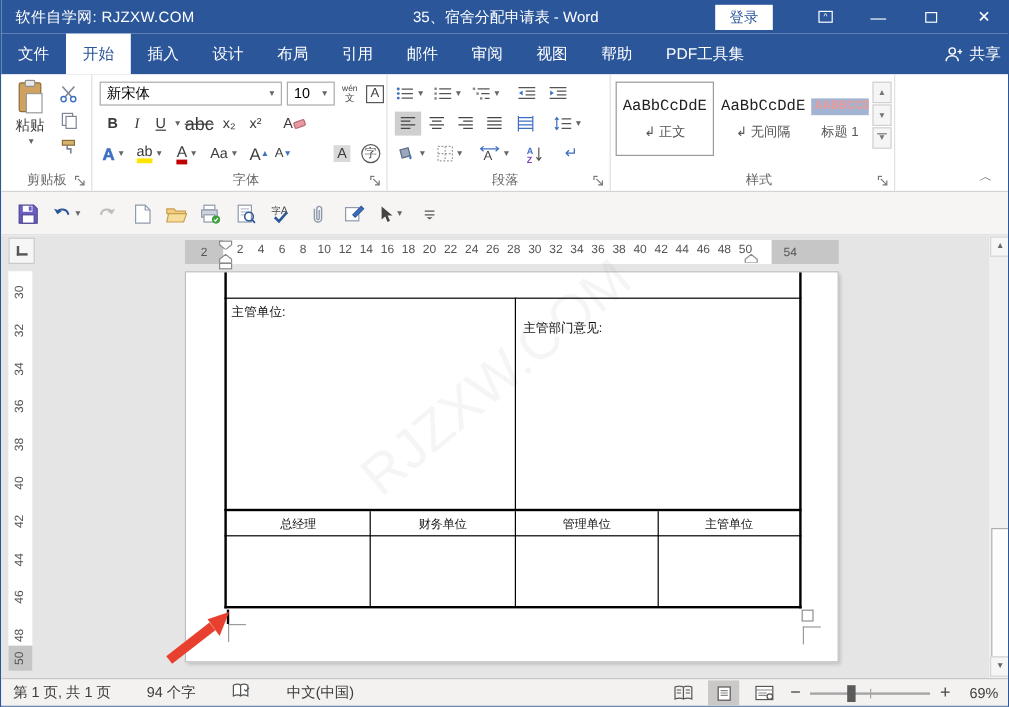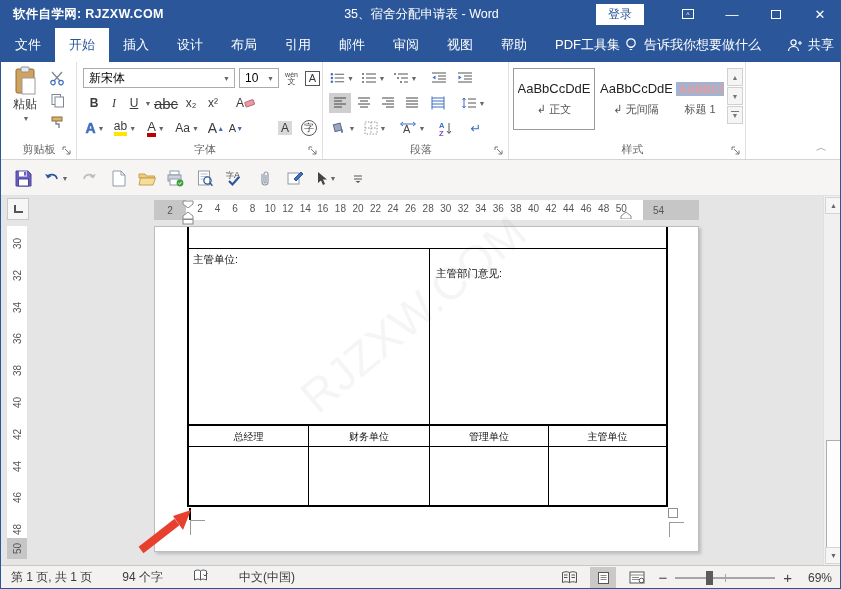--- a/index.html
+++ b/index.html
@@ -2,21 +2,21 @@
 <html style="--accent: #2b579a;"><head>
 <meta charset="utf-8">
 <style>
   html,body{margin:0;padding:0;background:#999;}
   *{box-sizing:border-box;font-family:"Liberation Sans","DejaVu Sans",sans-serif;}
   #app{position:relative;width:841px;height:589px;background:#fff;overflow:hidden;
        border-left:1px solid #2b579a;border-right:1px solid #2b579a;border-bottom:1px solid #2b579a;}
   
   .titlebar{position:absolute;left:0;top:0;width:841px;height:28px;background:var(--accent);
             display:flex;align-items:center;color:#fff;font-size:12.5px;}
-  .tb-left{margin-left:12px;font-weight:bold;letter-spacing:.3px;}
+  .tb-left{margin-left:12px;font-weight:normal;letter-spacing:.3px;}
   .tb-center{position:absolute;left:50%;transform:translateX(-50%);font-size:12.5px;}
   .tb-right{position:absolute;right:0;top:0;height:28px;display:flex;align-items:center;}
   .login-btn{background:#fff;color:var(--accent);font-size:12px;padding:2px 12px;margin-right:22px;cursor:pointer;}
   .winbtn{width:44px;height:28px;display:flex;align-items:center;justify-content:center;color:#fff;font-size:13px;}
   .ribopt-box{width:12px;height:10px;border:1px solid #fff;display:flex;align-items:center;justify-content:center;font-size:7px;line-height:1;}
   .maxbox{width:10px;height:9px;border:1px solid #fff;}
   
   .tabrow{position:absolute;left:0;top:28px;width:841px;height:34px;background:var(--accent);display:flex;align-items:stretch;color:#fff;font-size:13px;}
   .rtab{padding:0 14px;display:flex;align-items:center;cursor:pointer;}
   .rtab.active{background:#fff;color:var(--accent);}
@@ -38,21 +38,21 @@
   .strik{text-decoration:line-through;font-size:15px;}
   .ylw{border-bottom:4px solid #ffe400;line-height:1;} .red{border-bottom:4px solid #c00000;line-height:1;font-size:13px;}
   .blueA{color:#3e6fc1;font-size:14px;font-weight:bold;-webkit-text-stroke:.5px #3e6fc1;}
   .shadeA{background:#d9d9d9;padding:0 3px;font-size:12px;}
   .circleZ{border:1px solid #555;border-radius:50%;width:16px;height:16px;display:flex;align-items:center;justify-content:center;font-size:10px;}
   .boxA{border:1px solid #555;width:15px;height:15px;display:flex;align-items:center;justify-content:center;font-size:11px;}
   .wen{display:flex;flex-direction:column;align-items:center;line-height:1;font-size:7px;color:#444;}
   .wen b{font-size:8px;font-weight:normal;}
   .stylecard{position:absolute;top:6px;height:62px;background:#fff;display:flex;flex-direction:column;align-items:center;justify-content:center;cursor:pointer;border:1px solid transparent;}
   .stylecard.sel{border:1px solid #9a9a9a;box-shadow:inset 0 0 0 1px #fff;}
-  .st-preview{font-size:13px;color:#222;white-space:nowrap;overflow:hidden;max-width:100%;}
+  .st-preview{font-size:13px;color:#222;white-space:nowrap;overflow:hidden;max-width:100%;font-family:Liberation Mono, monospace;}
   .st-preview.h1{color:#e89b9b;background:#a3b4d2;font-size:11px;font-weight:bold;padding:1px 3px;}
   .st-name{font-size:11px;color:#555;margin-top:6px;white-space:nowrap;}
   .scrollcol{position:absolute;left:218px;top:6px;width:16px;}
   .scb{width:16px;height:18px;border:1px solid #d0d0d0;background:#f5f5f5;display:flex;align-items:center;justify-content:center;font-size:7px;color:#777;cursor:pointer;margin-bottom:1px;}
   .collapse{position:absolute;left:815px;top:78px;color:#777;font-size:11px;cursor:pointer;}
   
   .qat{position:absolute;left:0;top:160px;width:841px;height:36px;background:#f6f5f4;border-bottom:1px solid #e3e2e1;}
   .qbtn{position:absolute;top:7px;width:24px;height:22px;display:flex;align-items:center;justify-content:center;cursor:pointer;}
   
   .docarea{position:absolute;left:0;top:196px;width:841px;height:369px;background:#e5e5e5;overflow:hidden;}
@@ -114,27 +114,20 @@
     <span class="rtab">插入</span>
     <span class="rtab">设计</span>
     <span class="rtab">布局</span>
     <span class="rtab">引用</span>
     <span class="rtab">邮件</span>
     <span class="rtab">审阅</span>
     <span class="rtab">视图</span>
     <span class="rtab">帮助</span>
     <span class="rtab">PDF工具集</span>
     <div class="tab-right">
-      <span class="tellme">
-        <svg width="14" height="16" viewBox="0 0 14 16">
-            <circle cx="7" cy="6" r="4.2" fill="none" stroke="#fff" stroke-width="1.2"></circle>
-            <path d="M5.5 10.5 h3 M5.8 12.5 h2.4" stroke="#fff" stroke-width="1.2" fill="none"></path>
-          </svg>
-        <span>告诉我你想要做什么</span>
-      </span>
       <span class="share">
         <svg width="15" height="15" viewBox="0 0 15 15">
             <circle cx="6.5" cy="4.5" r="2.6" fill="none" stroke="#fff" stroke-width="1.2"></circle>
             <path d="M1.5 13 c0-3 2.5-4.5 5-4.5 s5 1.5 5 4.5" fill="none" stroke="#fff" stroke-width="1.2"></path>
             <path d="M11 5 h4 M13 3 v4" stroke="#fff" stroke-width="1.1"></path>
           </svg>
         <span>共享</span>
       </span>
     </div>
   </div>

